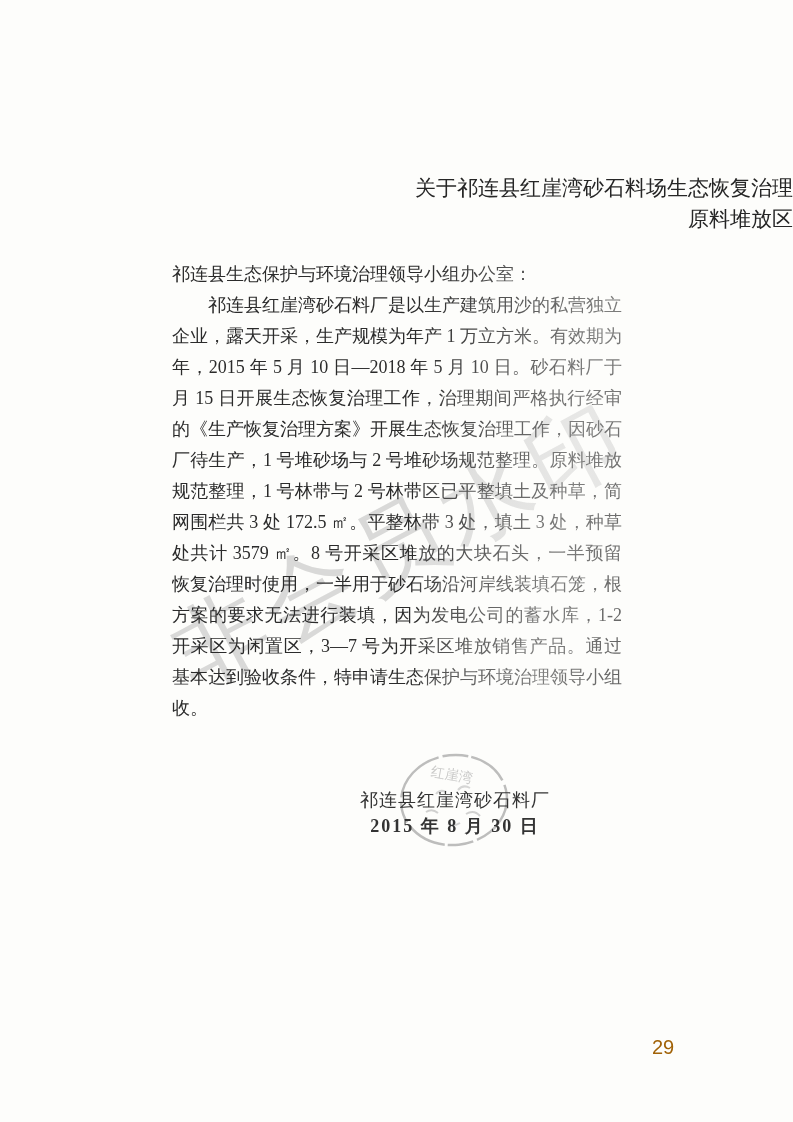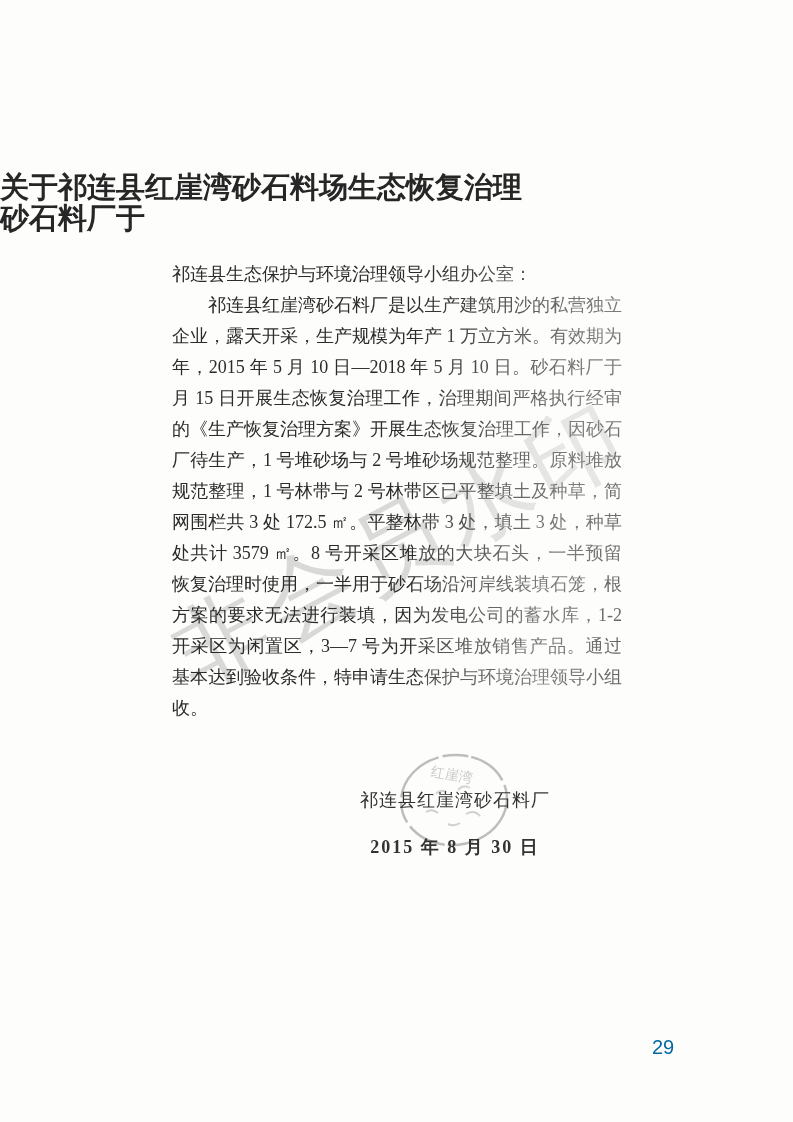--- a/index.html
+++ b/index.html
@@ -28,24 +28,24 @@
     line-height:120px;
     letter-spacing:8px;
     color:rgba(168,168,168,0.42);
     white-space:nowrap;
     z-index:1;
     user-select:none;
   }
   .doc-title {
     position:absolute;
     top:172px; left:0; width:100%;
-    text-align:left;
+    text-align:right;
     font-family:"Liberation Sans","DejaVu Sans",sans-serif;
-    font-weight:bold;
-    font-size:29px;
+    font-weight:normal;
+    font-size:21px;
     line-height:31px;
     color:#262626;
     z-index:2;
   }
   .body-text {
     position:absolute;
     top:259px; left:172px; width:450px;
     font-size:18px;
     line-height:31px;
     z-index:2;
@@ -72,41 +72,41 @@
     opacity:0.55;
   }
   .signature {
     position:absolute;
     top:788px; left:320px; width:270px;
     text-align:center;
     font-size:18px;
     color:#333;
     z-index:2;
   }
-  .sig-company { line-height:24px; margin-bottom:23px; letter-spacing:1px; }
+  .sig-company { line-height:24px; margin-bottom:2px; letter-spacing:1px; }
   .sig-date { line-height:24px; letter-spacing:2px;font-weight:bold; }
   .page-number {
     position:absolute;
     left:652px; top:1036px;
     font-family:"Liberation Sans","DejaVu Sans",sans-serif;
     font-size:20px;
-    color:#0369a1;
+    color:#a16207;
     z-index:2;
   }
 </style>
 </head>
 <body>
 
 <div class="page">
 
   <div class="watermark">非会员水印</div>
 
   <div class="doc-title">
     <div>关于祁连县红崖湾砂石料场生态恢复治理</div>
-    <div>砂石料厂于</div>
+    <div>原料堆放区</div>
   </div>
 
   <div class="body-text">
     <div class="line">祁连县生态保护与环境治理领导小组办公室：</div>
     <div class="line just indent">祁连县红崖湾砂石料厂是以生产建筑用沙的私营独立</div>
     <div class="line just">企业，露天开采，生产规模为年产 1 万立方米。有效期为叁</div>
     <div class="line just">年，2015 年 5 月 10 日—2018 年 5 月 10 日。砂石料厂于 6</div>
     <div class="line just">月 15 日开展生态恢复治理工作，治理期间严格执行经审批</div>
     <div class="line just">的《生产恢复治理方案》开展生态恢复治理工作，因砂石料</div>
     <div class="line just">厂待生产，1 号堆砂场与 2 号堆砂场规范整理。原料堆放区</div>

